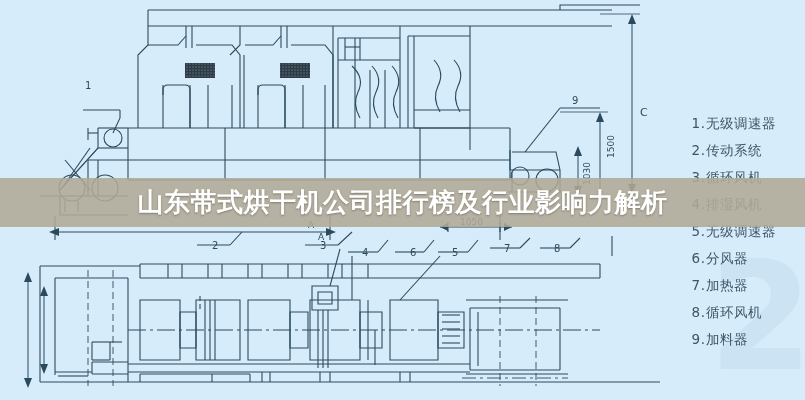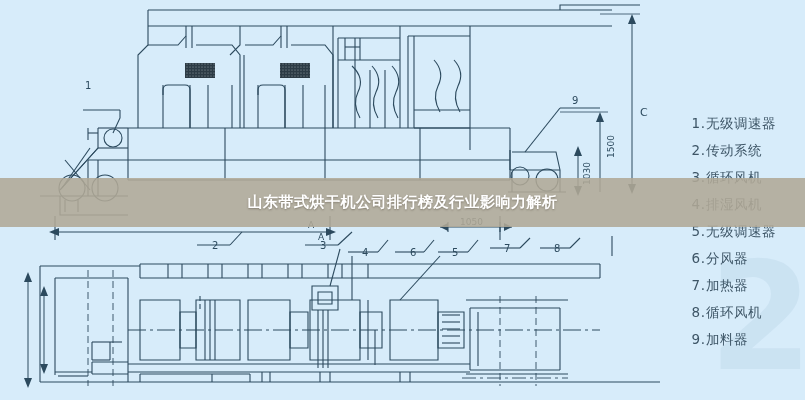--- a/index.html
+++ b/index.html
@@ -37,21 +37,21 @@
   .legend .txt{letter-spacing:.5px;}
 
   
   .banner{
     position:absolute;left:0;top:178px;width:805px;height:49px;
     background:rgba(176,168,150,.88);
   }
   .banner-title{
     position:absolute;left:0;top:178px;width:805px;height:49px;
     display:flex;align-items:center;justify-content:center;
-    color:#ffffff;font-size:15px;font-weight:700;
+    color:#ffffff;font-size:26px;font-weight:700;
     letter-spacing:.5px;
     text-shadow:0 1px 2px rgba(70,62,48,.45);
     white-space:nowrap;
   }
 </style>
 </head>
 <body>
 
 <div id="stage">
 

